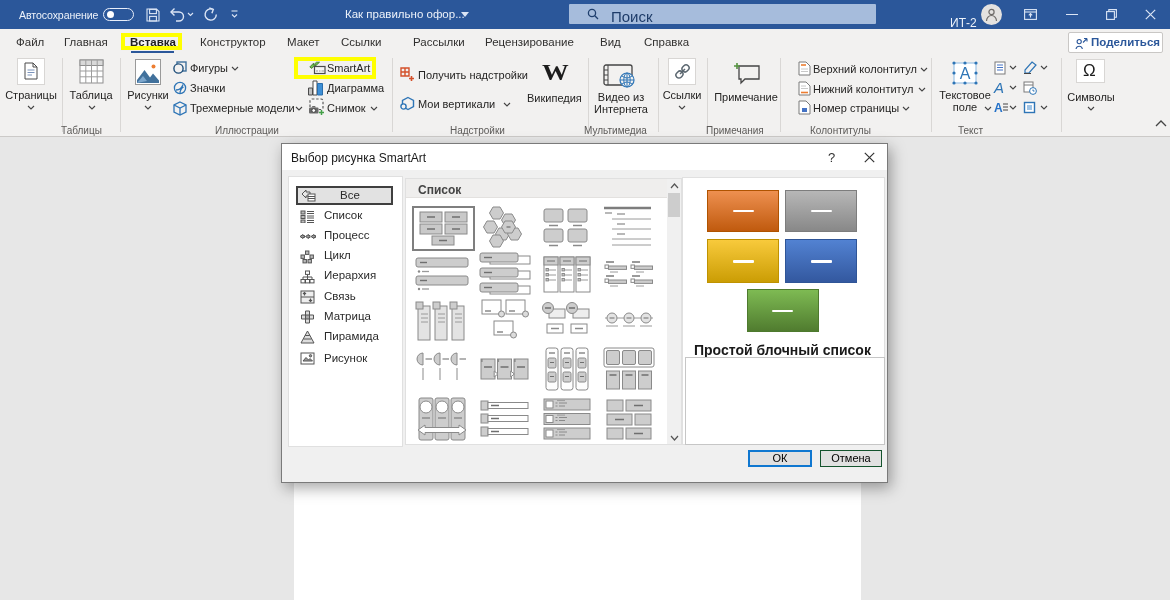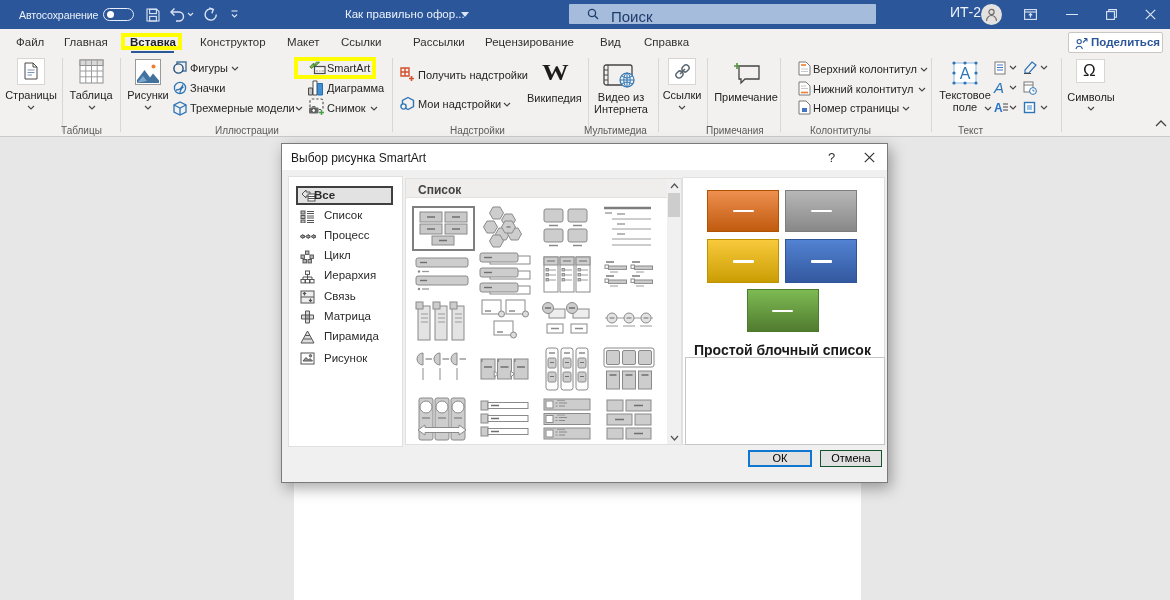--- a/index.html
+++ b/index.html
@@ -66,21 +66,21 @@
       <path d="M0 0 H8 L4 5 Z"></path>
     </svg>
 
   <div class="a" style="left:569px;top:4px;width:307px;height:20px;background:#a6bcdc;border-radius:1px"></div>
   <svg class="a" style="left:587px;top:8px" width="12" height="12" viewBox="0 0 12 12" fill="none" stroke="#1f3f6e" stroke-width="1.3">
       <circle cx="5" cy="5" r="3.6"></circle>
       <path d="M7.8 7.8 L11 11"></path>
     </svg>
   <span class="t" style="left:611px;top:8px;color:#1e3c69;font-size:15px">Поиск</span>
 
-  <span class="t" style="left:950px;top:4px;font-size:14px">ИТ-2</span>
+  <span class="t" style="left:950px;top:16px;font-size:12px">ИТ-2</span>
   <span class="a" style="left:981px;top:4px;width:21px;height:21px;border-radius:50%;background:#e4e2e0"></span>
   <svg class="a" style="left:985px;top:8px" width="13" height="14" viewBox="0 0 13 14" fill="none" stroke="#6e6b68" stroke-width="1.2">
       <circle cx="6.5" cy="4" r="2.6"></circle>
       <path d="M1.5 13 a5 5.5 0 0 1 10 0"></path>
     </svg>
   <svg class="a" style="left:1024px;top:9px" width="13" height="11" viewBox="0 0 13 11" fill="none" stroke="#dbe5f5" stroke-width="1.1">
       <rect x="0.6" y="0.6" width="11.8" height="9.8"></rect>
       <path d="M0.6 3 H12.4"></path>
       <path d="M6.5 8.5 V4.8 M4.8 6.3 L6.5 4.6 L8.2 6.3"></path>
     </svg>
@@ -204,21 +204,21 @@
 
   <svg class="a" style="left:400px;top:11px" width="15" height="15" viewBox="0 0 15 15" fill="none" stroke="#d4502a" stroke-width="1.4">
     <path d="M1 5 H9 M5 1 V9 M1 1 H9 V9 H1 Z"></path>
       <path d="M11.5 9 V14 M9 11.5 H14" stroke-width="1.6"></path>
   </svg>
   <span class="rtext" style="left:418px;top:13px">Получить надстройки</span>
   <svg class="a" style="left:400px;top:40px" width="15" height="15" viewBox="0 0 15 15" fill="none" stroke="#2e75b6" stroke-width="1.4">
     <path d="M8 1.5 L13.5 4.5 V10.5 L8 13.5 L2.5 10.5 V4.5 Z"></path>
       <circle cx="3.5" cy="10.5" r="2.6" fill="#f2f1f0"></circle>
   </svg>
-  <span class="rtext" style="left:418px;top:42px">Мои надстройки</span>
+  <span class="rtext" style="left:418px;top:42px">Мои вертикали</span>
   <svg class="a" style="left:503px;top:46px" width="8" height="5" viewBox="0 0 8 5" fill="none" stroke="#444" stroke-width="1.1">
       <path d="M1 1 L4 4 L7 1"></path>
     </svg>
   <div class="glabel" style="left:450px;width:80px">Надстройки</div>
   <span class="t" style="left:542px;top:3.5px;font-family:'Liberation Serif',serif;font-size:23px;font-weight:bold;color:#1c1c1c;transform:scaleX(1.16);transform-origin:left">W</span>
   <span class="rtext" style="left:527px;top:36px">Википедия</span>
   <span class="sep" style="left:588px"></span>
 
   <svg class="a" style="left:603px;top:8px" width="33" height="24" viewBox="0 0 33 24" fill="none">
     <rect x="1" y="1" width="28" height="20" rx="2" stroke="#444" stroke-width="1.3"></rect>
@@ -365,21 +365,21 @@
     </svg>
 
   <div class="panel" style="left:6px;top:32px;width:115px;height:271px"></div>
 
   <span class="a" style="left:14px;top:42px;width:97px;height:19px;background:#e2e2e2;border:2px solid #3f3f3f"></span>
   <svg class="a" style="left:19px;top:45px" width="15" height="13" viewBox="0 0 15 13" fill="none" stroke="#555" stroke-width="1">
     <path d="M1 5 L5 1 V3 H9 V7 H5 V9 Z" fill="#e8e8e8"></path>
       <rect x="7" y="5" width="7" height="7" fill="#fff"></rect>
       <path d="M7 7.5 H14 M7 9.5 H14"></path>
   </svg>
-  <span class="litem" style="left:32px;top:45px;font-weight:bold">Все</span>
+  <span class="litem" style="left:58px;top:45px;font-weight:normal">Все</span>
   <svg class="a" style="left:18px;top:66px" width="15" height="13" viewBox="0 0 15 13" fill="none" stroke="#555">
     <rect x="1" y="1" width="4" height="3" fill="#bbb"></rect>
       <rect x="1" y="5.5" width="4" height="3" fill="#bbb"></rect>
       <rect x="1" y="10" width="4" height="3" fill="#bbb"></rect>
     <path d="M7 1.5 H14 M7 3.5 H14 M7 6 H14 M7 8 H14 M7 10.5 H14 M7 12.5 H14"></path>
   </svg>
   <span class="litem" style="left:42px;top:65px">Список</span>
   <svg class="a" style="left:17px;top:87px" width="17" height="11" viewBox="0 0 17 11" fill="none" stroke="#555" stroke-width="1">
     <path d="M1 3 L4 1 V2 H5.5 V4 H4 V5 Z M6.5 3 L9.5 1 V2 H11 V4 H9.5 V5 Z M12 3 L15 1 V2 H16.5 V4 H15 V5 Z" fill="#999" transform="translate(0,2.5)"></path>
   </svg>

